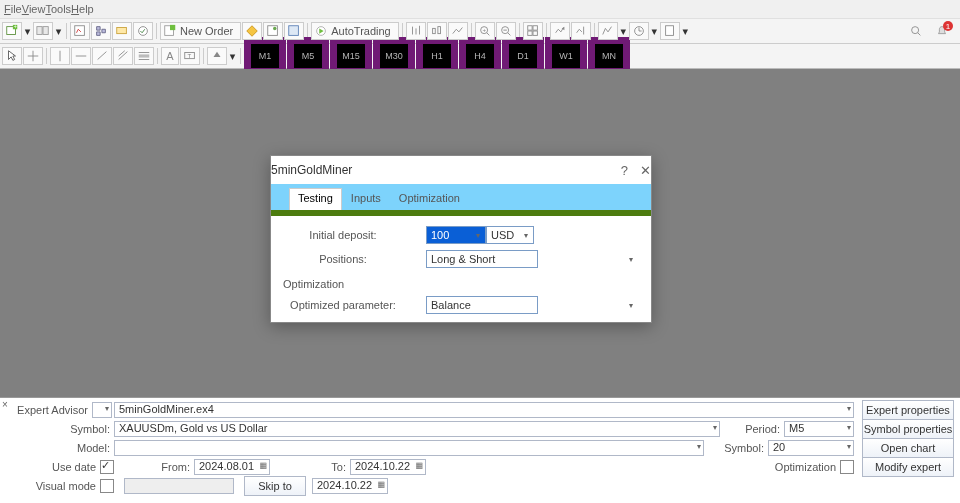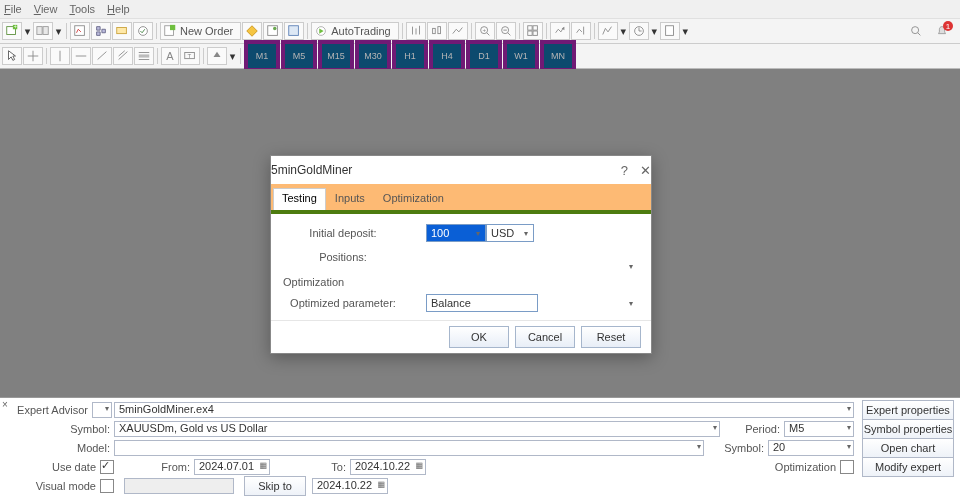--- a/index.html
+++ b/index.html
@@ -1,34 +1,34 @@
 <!DOCTYPE html>
 <html><head>
 <meta charset="utf-8">
 <style>
 html,body{margin:0;padding:0;height:100%;width:960px;overflow:hidden;font-family:"Segoe UI",Tahoma,sans-serif;font-size:11px;color:#333;background:#f0f0f0}
-.menubar{height:18px;background:#f0f0f0;border-bottom:1px solid #e0e0e0;padding:0 4px;display:flex;align-items:center;gap:12px}
+.menubar{height:18px;background:#f0f0f0;border-bottom:1px solid #e0e0e0;padding:0 4px;display:flex;align-items:center;}
 .menubar span{color:#666}
 .menubar span u{text-decoration:underline}
 .toolbar{height:22px;background:#f4f4f4;border-bottom:1px solid #ccc;display:flex;align-items:center;padding:1px 2px;gap:1px}
 .toolbar2{height:22px;background:#f4f4f4;border-bottom:1px solid #bbb;display:flex;align-items:center;padding:1px 2px;gap:1px}
 .tbtn{height:18px;min-width:18px;border:1px solid transparent;display:inline-flex;align-items:center;justify-content:center;padding:0 2px;box-sizing:border-box;position:relative}
 .tbtn.bordered{border:1px solid #ccc;background:#fafafa}
 .tbtn svg{display:block}
 .drop{width:7px;height:18px;display:inline-flex;align-items:center;justify-content:center;border:1px solid transparent}
 .sep{width:1px;height:16px;background:#ccc;margin:0 2px}
 .tlabel{font-size:11px;color:#555;padding:0 3px}
-.tfbtn{height:16px;min-width:22px;border:4px solid #701a75;background:#0c4a6e;color:#b5b5b5;font-size:9px;display:inline-flex;align-items:center;justify-content:center;padding:4px 3px}
+.tfbtn{height:16px;min-width:22px;border:7px solid #701a75;background:#000000;color:#b5b5b5;font-size:9px;display:inline-flex;align-items:center;justify-content:center;padding:4px 3px}
 .workspace{background:#808080;height:354px;position:relative}
 .dialog{position:absolute;left:270px;top:86px;width:380px;background:#fff;border:1px solid #888;box-shadow:0 4px 16px rgba(0,0,0,0.3)}
 .dlg-title{height:28px;background:#fff;display:flex;align-items:center;padding:0 0;justify-content:space-between}
 .dlg-title .t{font-size:12px;color:#333}
 .dlg-title .btns{display:flex;gap:12px;align-items:center}
 .dlg-title .btns span{font-size:13px;color:#666}
-.dlg-tabs{height:22px;border-bottom:4px solid #4d7c0f;background:#fdba74;display:flex;padding:4px 2px 0}
+.dlg-tabs{height:22px;border-bottom:6px solid #4d7c0f;background:#7dd3fc;display:flex;padding:4px 18px 0}
 .dlg-tab{padding:3px 8px;font-size:11px;color:#555;border:1px solid transparent;border-bottom:none}
 .dlg-tab.active{background:#fff;border-color:#ccc;color:#000}
 .dlg-body{padding:8px 12px 4px;font-size:11px;color:#444}
 .row{display:flex;align-items:center;height:22px;margin-bottom:2px}
 .row .lbl{width:120px;text-align:center;padding-right:23px;color:#555}
 .inp{height:18px;border:1px solid #7a9cc6;background:#fff;font-size:11px;padding:0 4px;box-sizing:border-box}
 .inp.sel{background:#fff;color:#333}
 .inp.hl{background:#0a5fd6;color:#fff}
 .combo{position:relative;display:flex;align-items:center}
 .combo .arr{position:absolute;right:2px;top:2px;width:12px;height:14px;display:flex;align-items:center;justify-content:center;color:#666;font-size:8px}
@@ -317,37 +317,33 @@
             <span class="arr">▾</span>
           </div>
         <div class="combo" style="">
             <input class="inp sel" style="width: 48px;" value="USD">
             <span class="arr">▾</span>
           </div>
       </div>
       <div class="row">
         <div class="lbl">Positions:</div>
         <div class="combo" style="flex:1">
+            <input class="inp sel" style="width: 112px;" value="Long &amp; Short">
             <span class="arr">▾</span>
           </div>
       </div>
       <div class="group-lbl">Optimization</div>
       <div class="row">
         <div class="lbl">Optimized parameter:</div>
         <div class="combo" style="flex:1">
             <input class="inp sel" style="width: 112px;" value="Balance">
             <span class="arr">▾</span>
           </div>
       </div>
     </div>
-    <div class="dlg-footer">
-      <div class="dbtn">OK</div>
-      <div class="dbtn">Cancel</div>
-      <div class="dbtn">Reset</div>
-    </div>
   </div>
 </div>
 
 <div class="tester-pane">
   <span class="tester-close">×</span>
   <div class="tester-grid">
     <div class="trow">
       <div class="lbl" style="width:72px">Expert Advisor</div>
       <div class="tinp" style="width:20px;margin-right:2px">
           <span class="arr">▾</span>
@@ -369,21 +365,21 @@
       <div class="tinp" style="flex:1"><span class="arr">▾</span></div>
       <div class="lbl" style="width:60px">Symbol:</div>
       <div class="tinp" style="width:86px"><span>20</span><span class="arr">▾</span></div>
       <div style="width:8px"></div>
       <div class="sidebtn">Open chart</div>
     </div>
     <div class="trow">
       <div class="lbl" style="width:80px">Use date</div>
       <span class="chk on"></span>
       <div class="lbl" style="width:76px">From:</div>
-      <div class="tinp" style="width:76px"><span>2024.07.01</span><span class="arr">▦</span></div>
+      <div class="tinp" style="width:76px"><span>2024.08.01</span><span class="arr">▦</span></div>
       <div class="lbl" style="width:76px">To:</div>
       <div class="tinp" style="width:76px"><span>2024.10.22</span><span class="arr">▦</span></div>
       <div style="flex:1"></div>
       <div class="lbl" style="width:auto;padding-right:4px">Optimization</div>
       <span class="chk"></span>
       <div style="width:8px"></div>
       <div class="sidebtn">Modify expert</div>
     </div>
     <div class="trow">
       <div class="lbl" style="width:80px">Visual mode</div>

